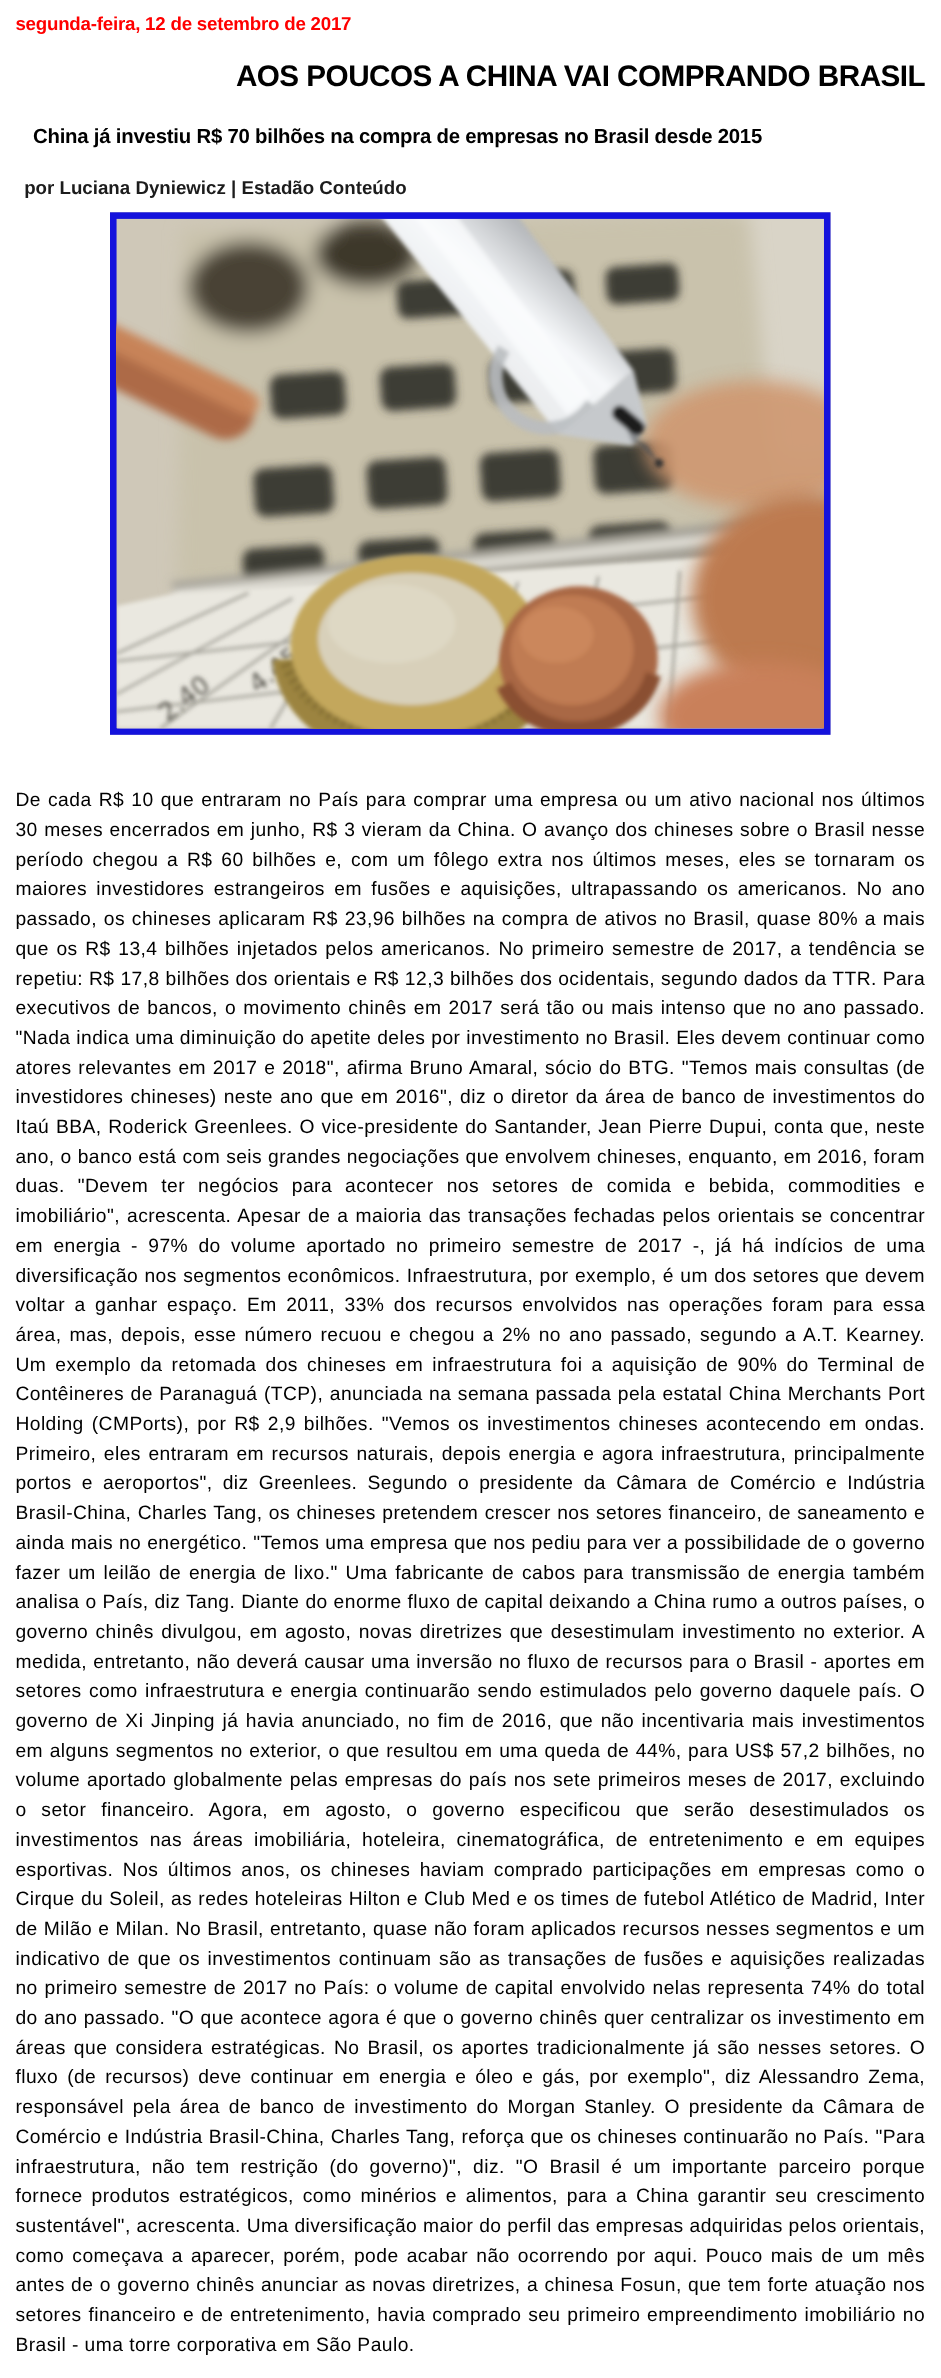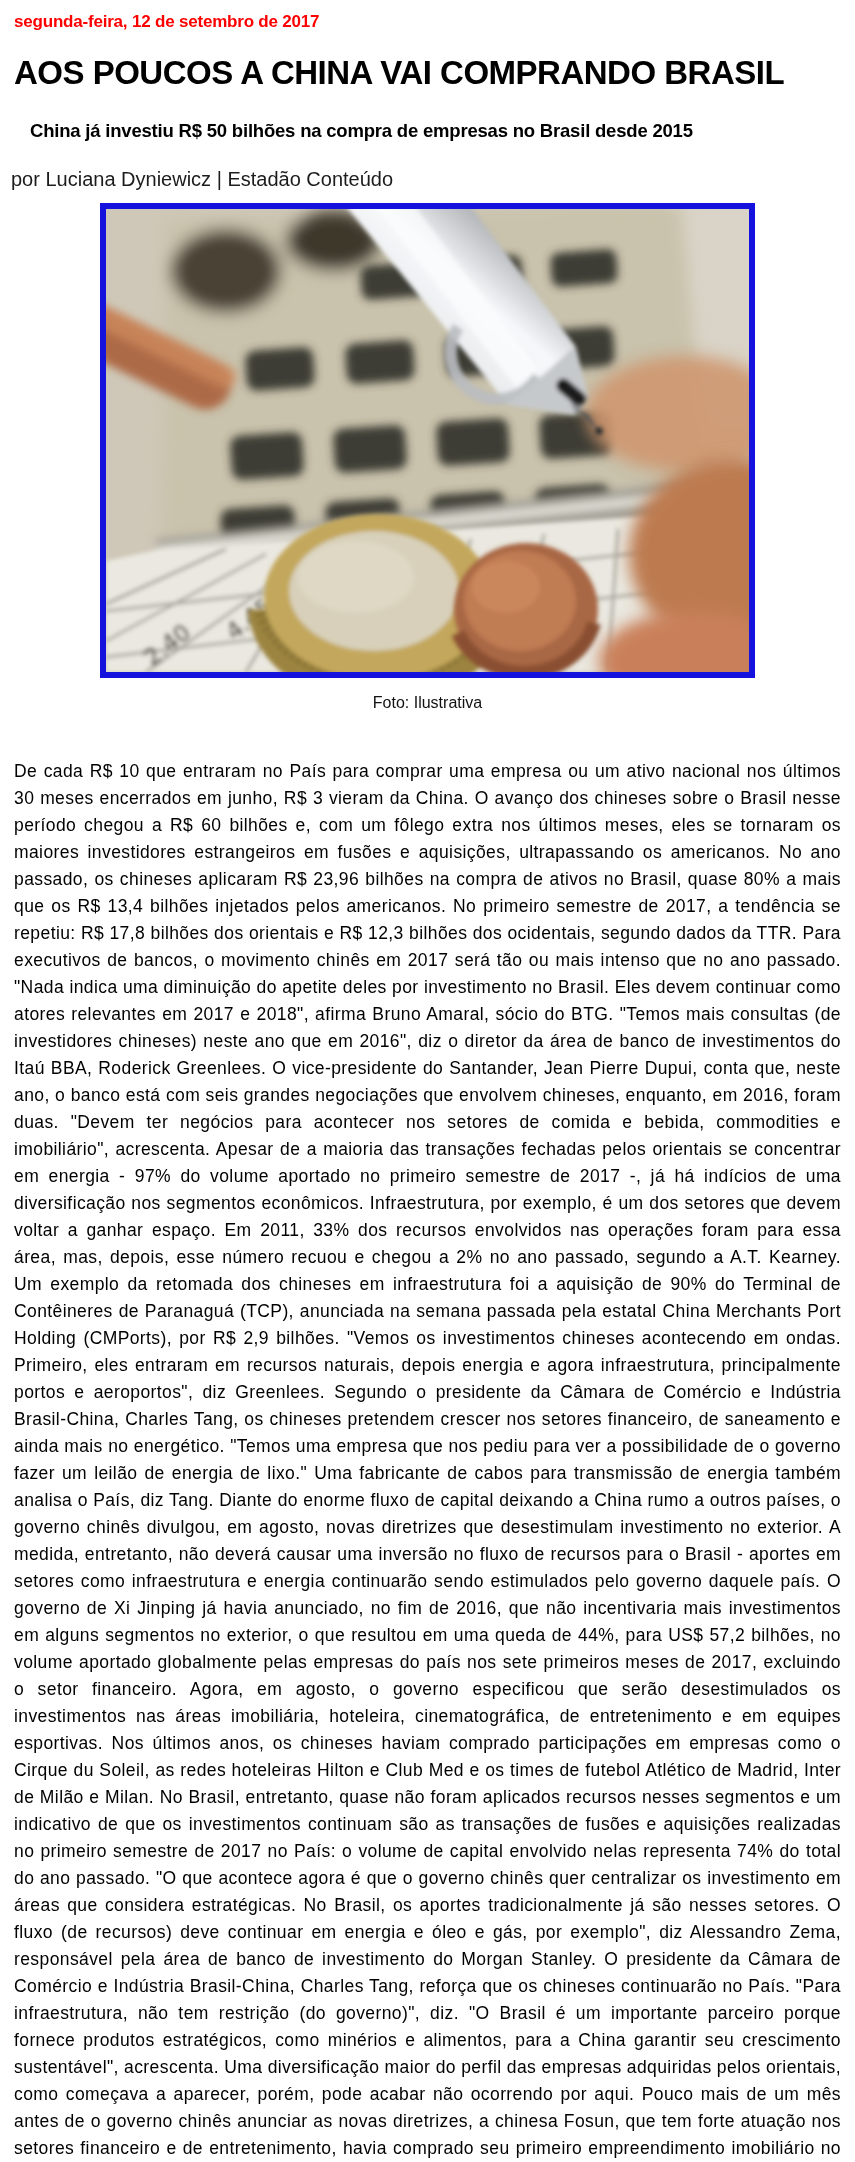--- a/index.html
+++ b/index.html
@@ -13,36 +13,37 @@
   }
   .date{
     margin:12px 14px 0 14px;
     color:var(--date_red,#ff0000);
     font-size:17px;
     font-weight:bold;
     letter-spacing:-0.2px;
   }
   .headline{
     margin:22px 14px 0 14px;
-    font-size:33px;
+    font-size:27px;
     font-weight:bold;
     letter-spacing:-0.5px;
     color:#000;
+    text-align:right;
   }
   .subheadline{
     margin:28px 14px 0 30px;
     font-size:18.5px;
     font-weight:bold;
     letter-spacing:-0.2px;
     color:#000;
   }
   .byline{
-    margin:26px 14px 0 11px;
-    font-size:20px;
-    font-weight:normal;
+    margin:26px 14px 0 22px;
+    font-size:17px;
+    font-weight:bold;
     color:#1c1c1c;
   }
   .photo-frame{
     width:643px;
     height:463px;
     margin:12px auto 0 auto;
     border:6px solid var(--photo_border_blue,#1414dc);
     background:#cfc8b8;
     overflow:hidden;
     display:block;
@@ -65,21 +66,21 @@
 </style>
 </head>
 <body>
 
 <div class="page">
 
   <div class="date">segunda-feira, 12 de setembro de 2017</div>
 
   <h1 class="headline">AOS POUCOS A CHINA VAI COMPRANDO BRASIL</h1>
 
-  <h2 class="subheadline">China já investiu R$ 50 bilhões na compra de empresas no Brasil desde 2015</h2>
+  <h2 class="subheadline">China já investiu R$ 70 bilhões na compra de empresas no Brasil desde 2015</h2>
 
   <div class="byline">por Luciana Dyniewicz | Estadão Conteúdo</div>
 
   <div class="photo-frame">
     <svg viewBox="0 0 643 463" width="643" height="463" role="img">
       <defs>
         <filter id="b2" x="-20%" y="-20%" width="140%" height="140%">
             <feGaussianBlur stdDeviation="2"></feGaussianBlur>
           </filter>
         <filter id="b4" x="-30%" y="-30%" width="160%" height="160%">
@@ -184,17 +185,16 @@
         <path d="M352,118 A40,40 0 0 0 432,168" stroke="#b9bcc0" stroke-width="12" fill="none" opacity="0.9"></path>
         <polygon points="470,138 402,196 468,206 482,188" fill="#c6c9cc"></polygon>
         <polygon points="455,170 470,206 482,188" fill="#8b8e92"></polygon>
         <rect x="448" y="176" width="34" height="14" rx="7" transform="rotate(40 465 183)" fill="#1d1d1d"></rect>
         <polygon points="470,200 494,224 482,206" fill="#555"></polygon>
         <circle cx="493" cy="222" r="4" fill="#333"></circle>
       </g>
     </svg>
   </div>
 
-  <div class="caption">Foto: Ilustrativa</div>
 
   <p class="body-text">De cada R$ 10 que entraram no País para comprar uma empresa ou um ativo nacional nos últimos 30 meses encerrados em junho, R$ 3 vieram da China. O avanço dos chineses sobre o Brasil nesse período chegou a R$ 60 bilhões e, com um fôlego extra nos últimos meses, eles se tornaram os maiores investidores estrangeiros em fusões e aquisições, ultrapassando os americanos. No ano passado, os chineses aplicaram R$ 23,96 bilhões na compra de ativos no Brasil, quase 80% a mais que os R$ 13,4 bilhões injetados pelos americanos. No primeiro semestre de 2017, a tendência se repetiu: R$ 17,8 bilhões dos orientais e R$ 12,3 bilhões dos ocidentais, segundo dados da TTR. Para executivos de bancos, o movimento chinês em 2017 será tão ou mais intenso que no ano passado. "Nada indica uma diminuição do apetite deles por investimento no Brasil. Eles devem continuar como atores relevantes em 2017 e 2018", afirma Bruno Amaral, sócio do BTG. "Temos mais consultas (de investidores chineses) neste ano que em 2016", diz o diretor da área de banco de investimentos do Itaú BBA, Roderick Greenlees. O vice-presidente do Santander, Jean Pierre Dupui, conta que, neste ano, o banco está com seis grandes negociações que envolvem chineses, enquanto, em 2016, foram duas. "Devem ter negócios para acontecer nos setores de comida e bebida, commodities e imobiliário", acrescenta. Apesar de a maioria das transações fechadas pelos orientais se concentrar em energia - 97% do volume aportado no primeiro semestre de 2017 -, já há indícios de uma diversificação nos segmentos econômicos. Infraestrutura, por exemplo, é um dos setores que devem voltar a ganhar espaço. Em 2011, 33% dos recursos envolvidos nas operações foram para essa área, mas, depois, esse número recuou e chegou a 2% no ano passado, segundo a A.T. Kearney. Um exemplo da retomada dos chineses em infraestrutura foi a aquisição de 90% do Terminal de Contêineres de Paranaguá (TCP), anunciada na semana passada pela estatal China Merchants Port Holding (CMPorts), por R$ 2,9 bilhões. "Vemos os investimentos chineses acontecendo em ondas. Primeiro, eles entraram em recursos naturais, depois energia e agora infraestrutura, principalmente portos e aeroportos", diz Greenlees. Segundo o presidente da Câmara de Comércio e Indústria Brasil-China, Charles Tang, os chineses pretendem crescer nos setores financeiro, de saneamento e ainda mais no energético. "Temos uma empresa que nos pediu para ver a possibilidade de o governo fazer um leilão de energia de lixo." Uma fabricante de cabos para transmissão de energia também analisa o País, diz Tang. Diante do enorme fluxo de capital deixando a China rumo a outros países, o governo chinês divulgou, em agosto, novas diretrizes que desestimulam investimento no exterior. A medida, entretanto, não deverá causar uma inversão no fluxo de recursos para o Brasil - aportes em setores como infraestrutura e energia continuarão sendo estimulados pelo governo daquele país. O governo de Xi Jinping já havia anunciado, no fim de 2016, que não incentivaria mais investimentos em alguns segmentos no exterior, o que resultou em uma queda de 44%, para US$ 57,2 bilhões, no volume aportado globalmente pelas empresas do país nos sete primeiros meses de 2017, excluindo o setor financeiro. Agora, em agosto, o governo especificou que serão desestimulados os investimentos nas áreas imobiliária, hoteleira, cinematográfica, de entretenimento e em equipes esportivas. Nos últimos anos, os chineses haviam comprado participações em empresas como o Cirque du Soleil, as redes hoteleiras Hilton e Club Med e os times de futebol Atlético de Madrid, Inter de Milão e Milan. No Brasil, entretanto, quase não foram aplicados recursos nesses segmentos e um indicativo de que os investimentos continuam são as transações de fusões e aquisições realizadas no primeiro semestre de 2017 no País: o volume de capital envolvido nelas representa 74% do total do ano passado. "O que acontece agora é que o governo chinês quer centralizar os investimento em áreas que considera estratégicas. No Brasil, os aportes tradicionalmente já são nesses setores. O fluxo (de recursos) deve continuar em energia e óleo e gás, por exemplo", diz Alessandro Zema, responsável pela área de banco de investimento do Morgan Stanley. O presidente da Câmara de Comércio e Indústria Brasil-China, Charles Tang, reforça que os chineses continuarão no País. "Para infraestrutura, não tem restrição (do governo)", diz. "O Brasil é um importante parceiro porque fornece produtos estratégicos, como minérios e alimentos, para a China garantir seu crescimento sustentável", acrescenta. Uma diversificação maior do perfil das empresas adquiridas pelos orientais, como começava a aparecer, porém, pode acabar não ocorrendo por aqui. Pouco mais de um mês antes de o governo chinês anunciar as novas diretrizes, a chinesa Fosun, que tem forte atuação nos setores financeiro e de entretenimento, havia comprado seu primeiro empreendimento imobiliário no Brasil - uma torre corporativa em São Paulo.</p>
 
 </div>
 
 </body></html>

